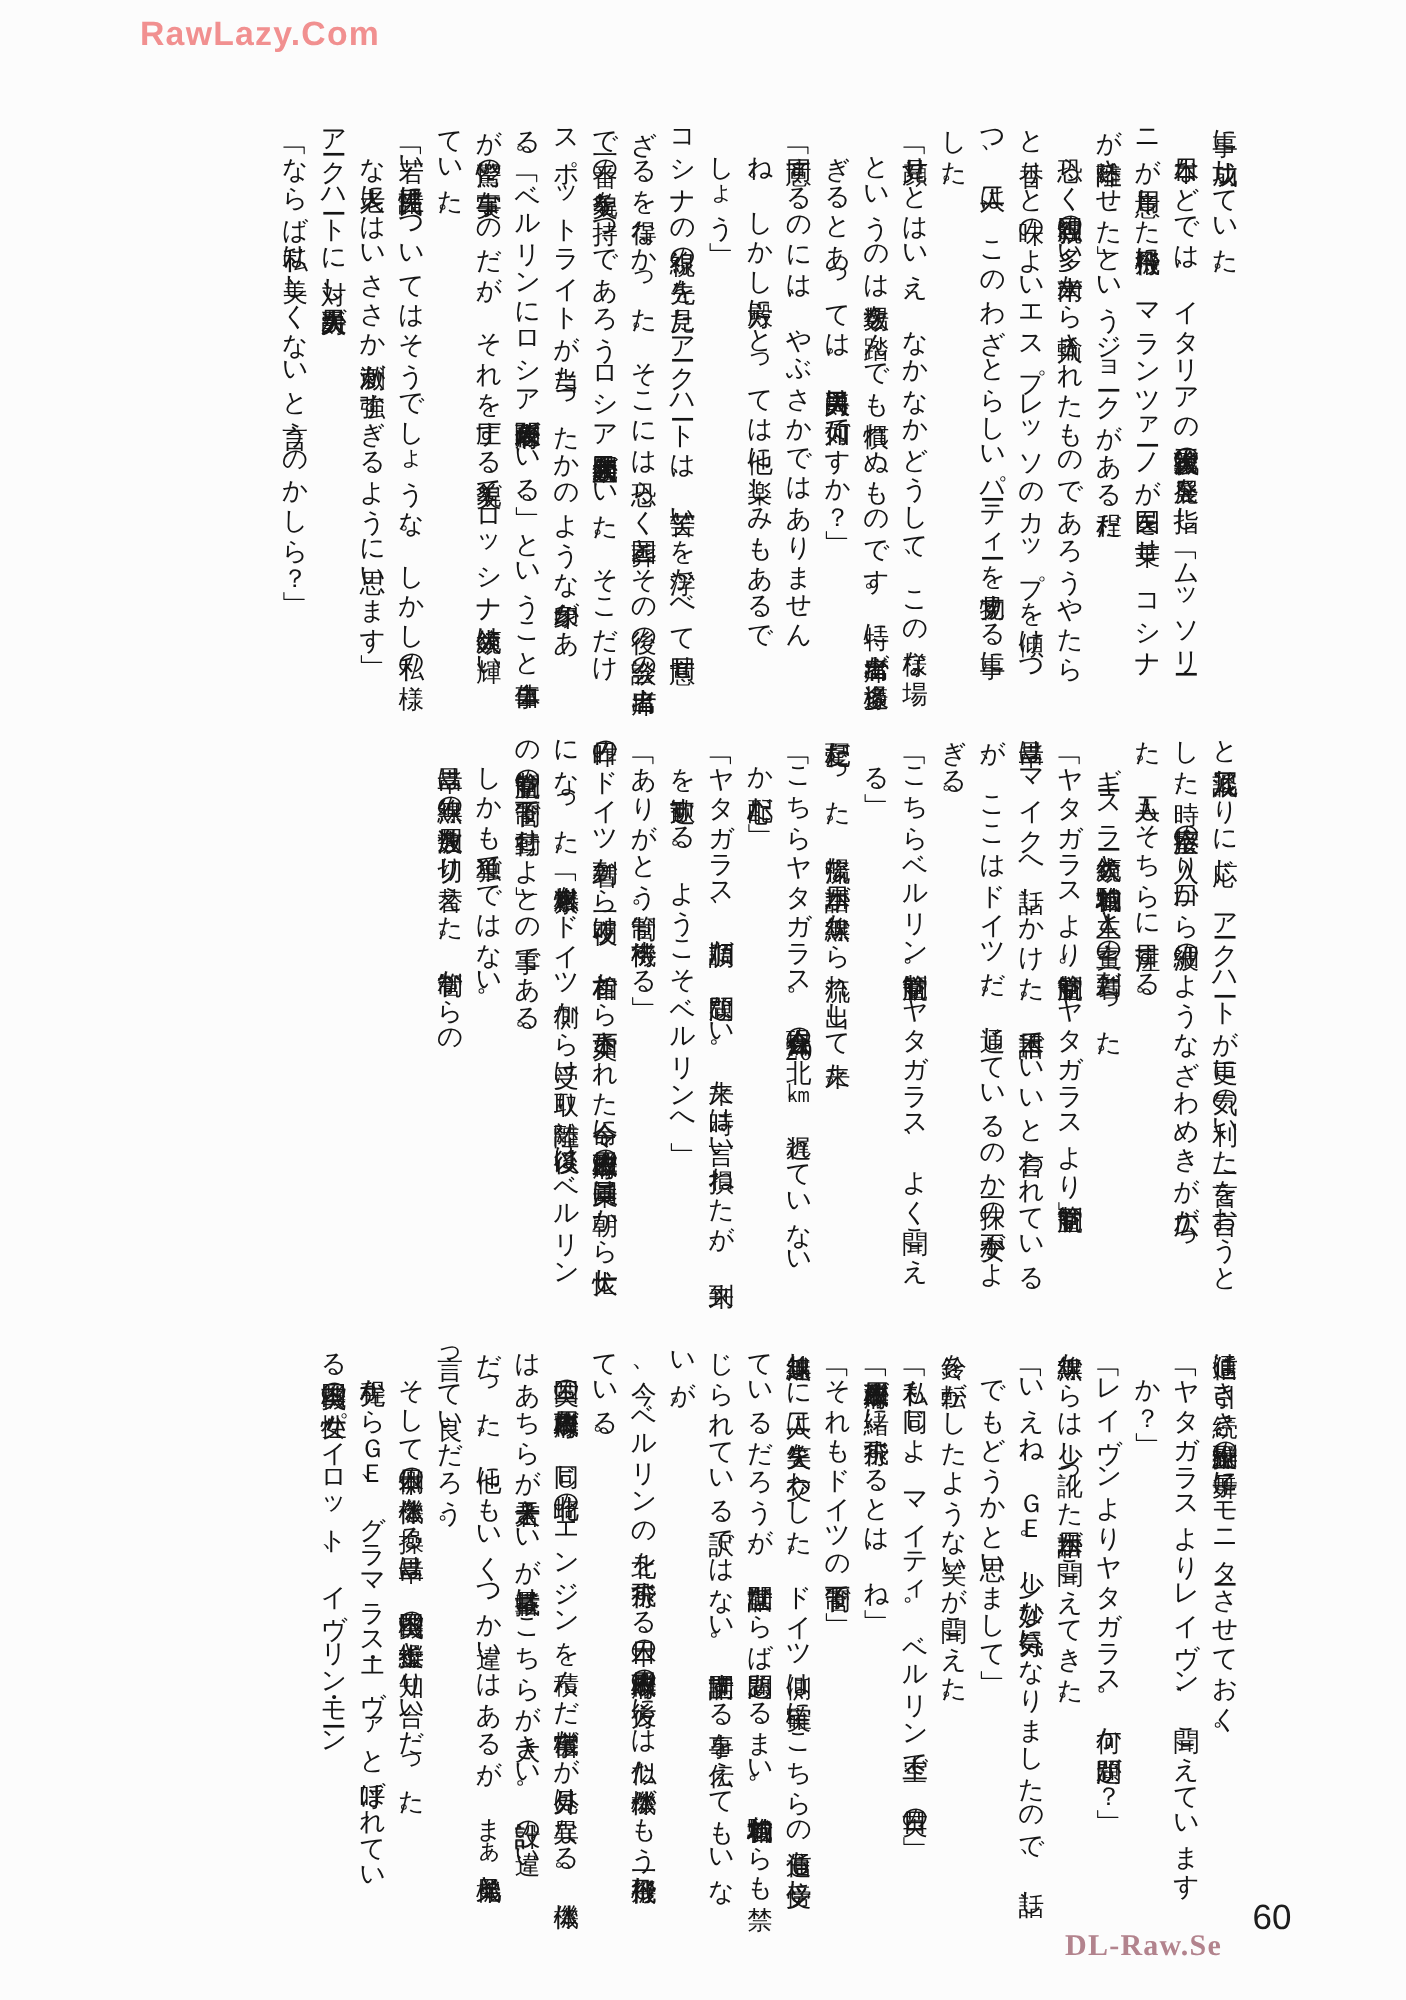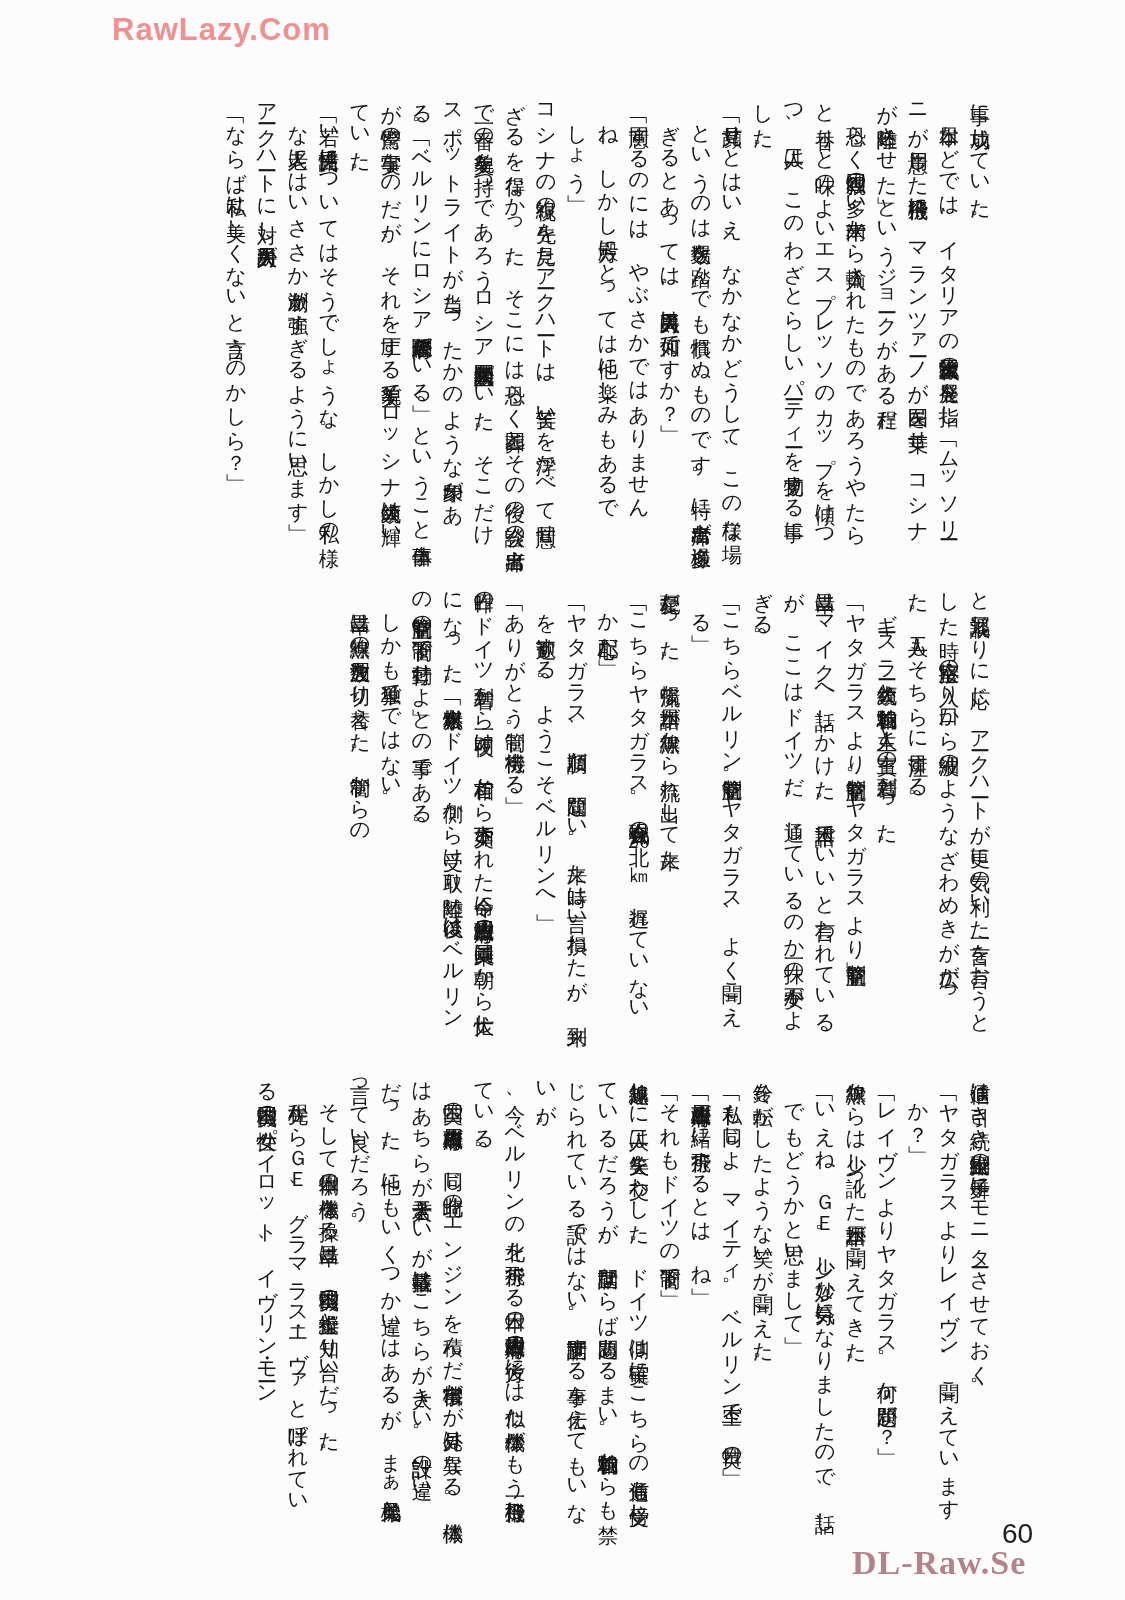--- a/index.html
+++ b/index.html
@@ -53,39 +53,39 @@
     text-combine-upright: all;
     -webkit-text-combine: horizontal;
   }
 
   .watermark-top {
     position: absolute;
     left: 112px;
     top: 12px;
     font-family: "Liberation Sans", "DejaVu Sans", sans-serif;
     font-weight: bold;
-    font-size: 31px;
+    font-size: 27px;
     letter-spacing: 1px;
     color: #f19090;
   }
   .page-number {
     position: absolute;
     left: 1002px;
     top: 1518px;
     font-family: "Liberation Sans", "DejaVu Sans", sans-serif;
     font-size: 28px;
     color: #1d1d1d;
   }
   .watermark-bottom {
     position: absolute;
     left: 852px;
     top: 1544px;
     font-family: "Liberation Serif", "DejaVu Serif", serif;
     font-weight: bold;
-    font-size: 34px;
+    font-size: 24px;
     letter-spacing: 1px;
     color: #b2838d;
   }
 </style>
 </head>
 <body>
 
 <div class="page">
 
   <div class="watermark-top">RawLazy.Com</div>

